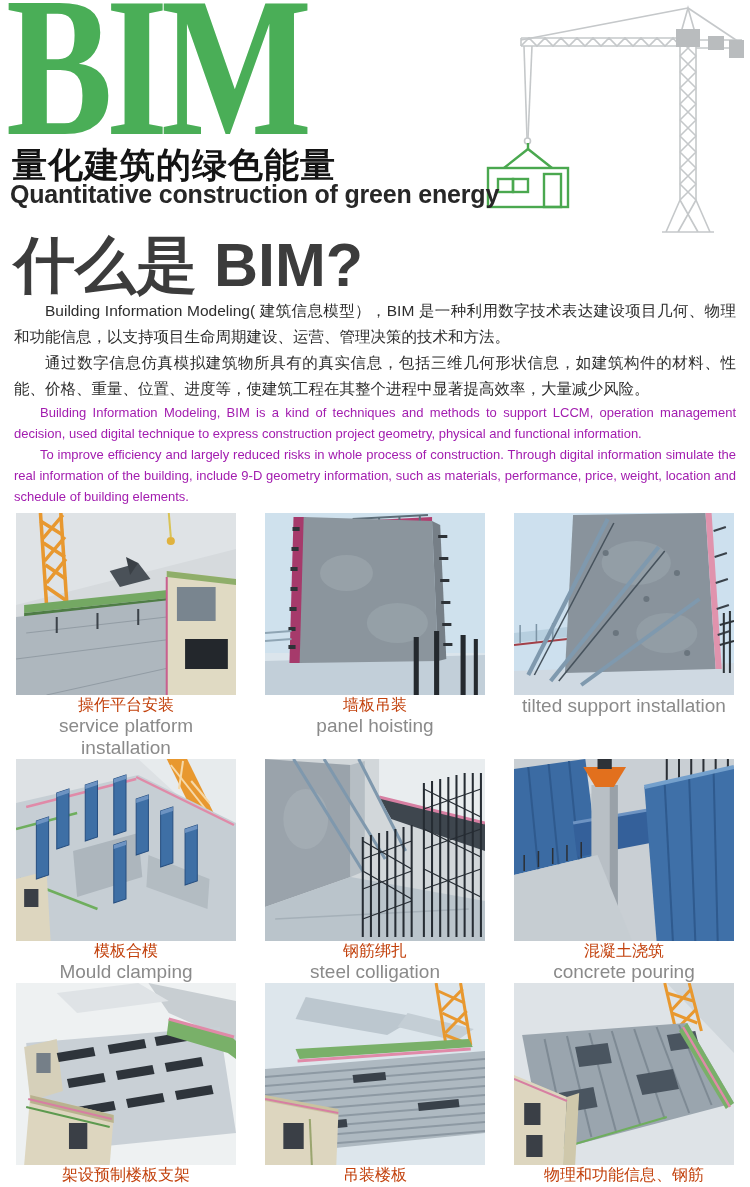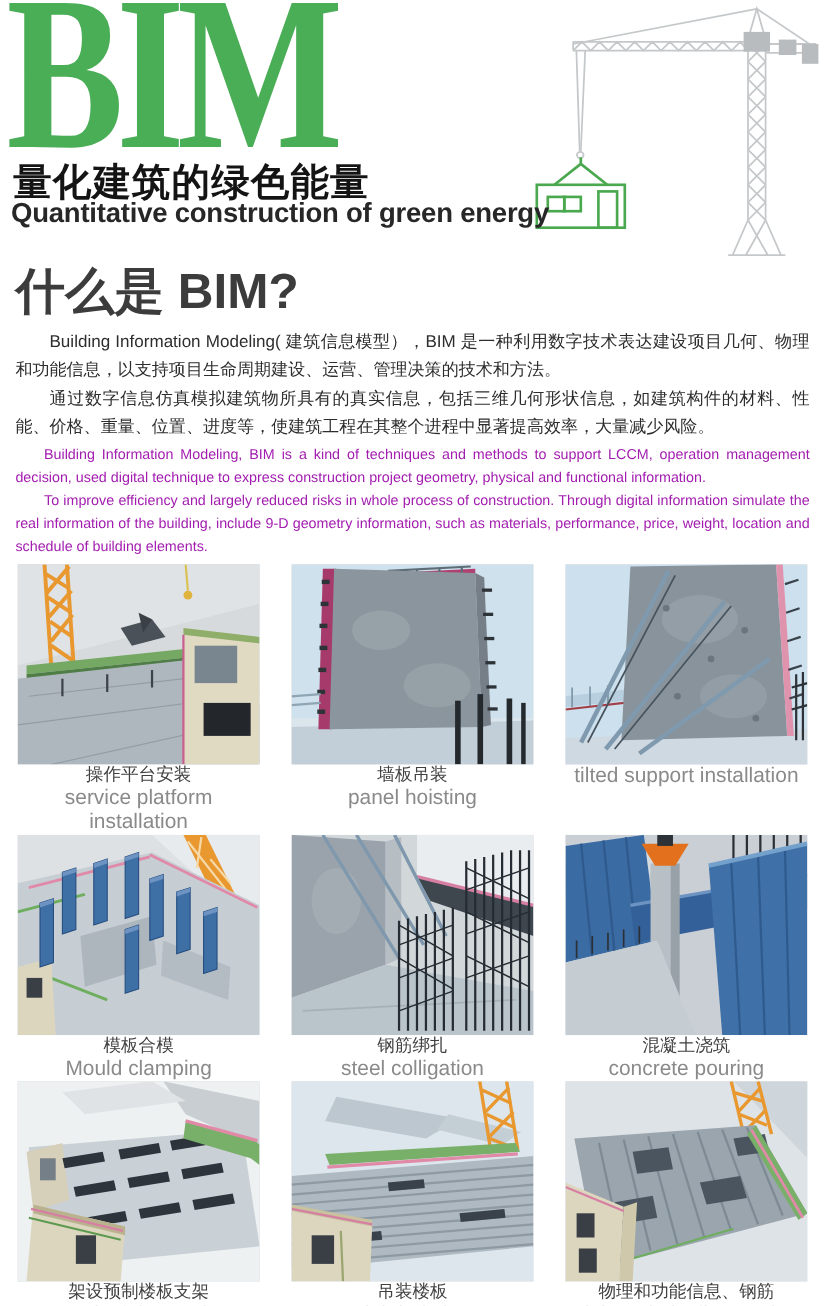--- a/index.html
+++ b/index.html
@@ -11,32 +11,32 @@
   .bim-title{position:absolute;left:6px;top:-34px;margin:0;
              font-family:"Liberation Serif",serif;font-weight:bold;
              font-size:160px;line-height:160px;letter-spacing:-7px;
              color:#4aae57;transform:scaleY(1.25);transform-origin:top left;}
   .sub-zh{position:absolute;left:12px;top:142px;font-size:35px;font-weight:bold;
           color:#141414;letter-spacing:1px;white-space:nowrap;}
   .sub-en{position:absolute;left:10px;top:180px;font-size:25px;font-weight:bold;
           color:#272727;letter-spacing:-0.2px;white-space:nowrap;}
   
   .intro{padding:0 14px;}
-  .intro-h{margin:4px 0 8px 0;font-size:45px;line-height:50px;font-weight:bold;color:#3c3c3c;}
+  .intro-h{margin:4px 0 8px 0;font-size:61px;line-height:50px;font-weight:bold;color:#3c3c3c;}
   .p-zh{margin:0;font-size:15.5px;line-height:26px;color:#2d2d2d;
         text-align:justify;text-indent:31px;}
   .p-en{margin:0;font-size:13px;line-height:21px;color:#a21caf;
         text-align:justify;text-indent:26px;}
   
   .gallery{display:grid;grid-template-columns:repeat(3,1fr);column-gap:29px;
            padding:6px 16px 0 16px;}
   .tile{margin:0;}
   .tile .img{height:182px;overflow:hidden;background:#d8dce0;}
   .tile svg{display:block;width:100%;height:100%;}
-  .cap-zh{text-align:center;font-size:16px;line-height:20px;color:#404040;}
+  .cap-zh{text-align:center;font-size:16px;line-height:20px;color:#c2410c;}
   .cap-en{text-align:center;font-size:19px;line-height:22px;color:#8a8a8a;}
 </style>
 </head>
 <body>
 
 <div class="page">
 
   <div class="header">
     <h1 class="bim-title">BIM</h1>
 

